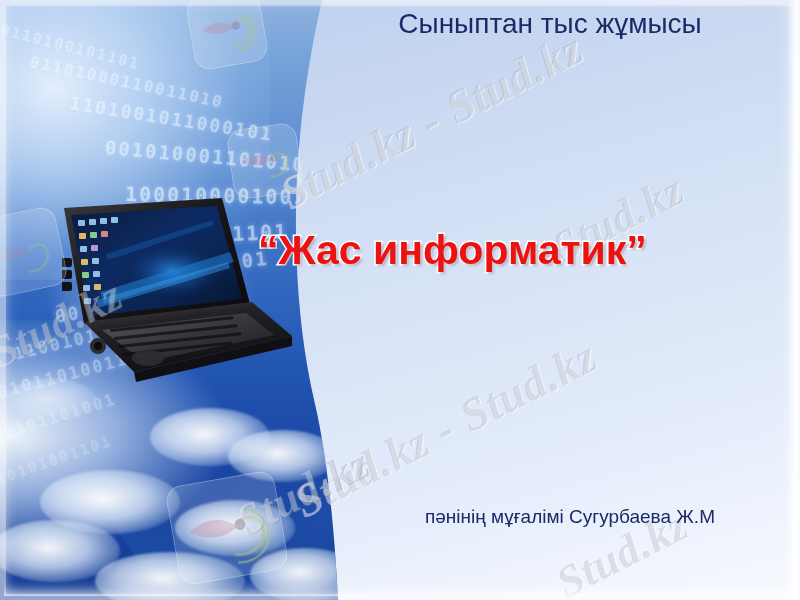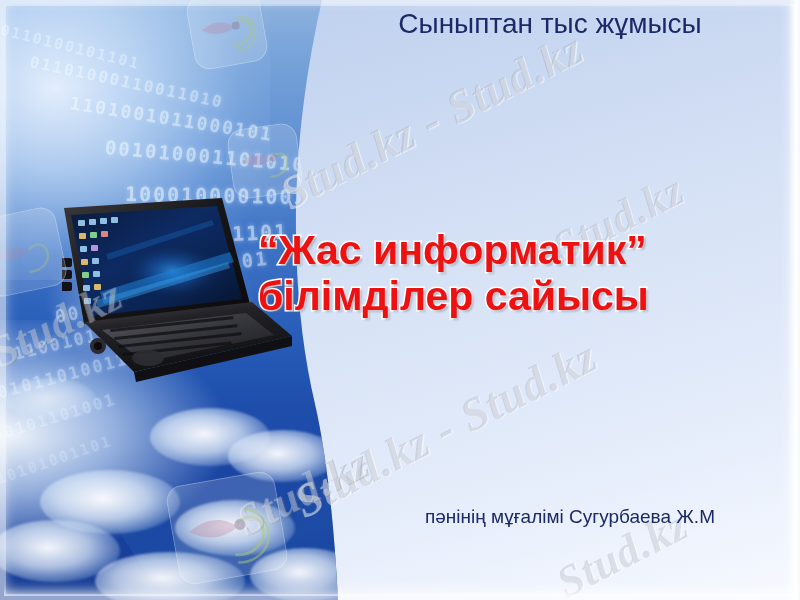--- a/index.html
+++ b/index.html
@@ -393,21 +393,20 @@
     <div class="wm dark" style="left:296px; top:478px; font-size:46px; transform:rotate(-27deg);">Stud.kz - Stud.kz</div>
     <div class="wm dark" style="left:560px; top:560px; font-size:44px; transform:rotate(-27deg);">Stud.kz</div>
     <div class="wm" style="left:-6px; top:330px; font-size:44px; transform:rotate(-27deg); color:rgba(255,255,255,0.30);">Stud.kz</div>
     <div class="wm" style="left:240px; top:498px; font-size:44px; transform:rotate(-27deg); color:rgba(255,255,255,0.32);">Stud.kz</div>
   </div>
 
   <div class="top-title">Сыныптан тыс жұмысы</div>
 
   <div class="main-title">
     <span class="l1">“Жас информатик”</span>
-    <span class="l2">білімділер сайысы</span>
   </div>
 
   <div class="footer">
     <span class="f2">пәнінің мұғалімі Сугурбаева Ж.М</span>
   </div>
 
   <div class="frame-edge-r"></div>
   <div class="frame"></div>
 </div>
 

